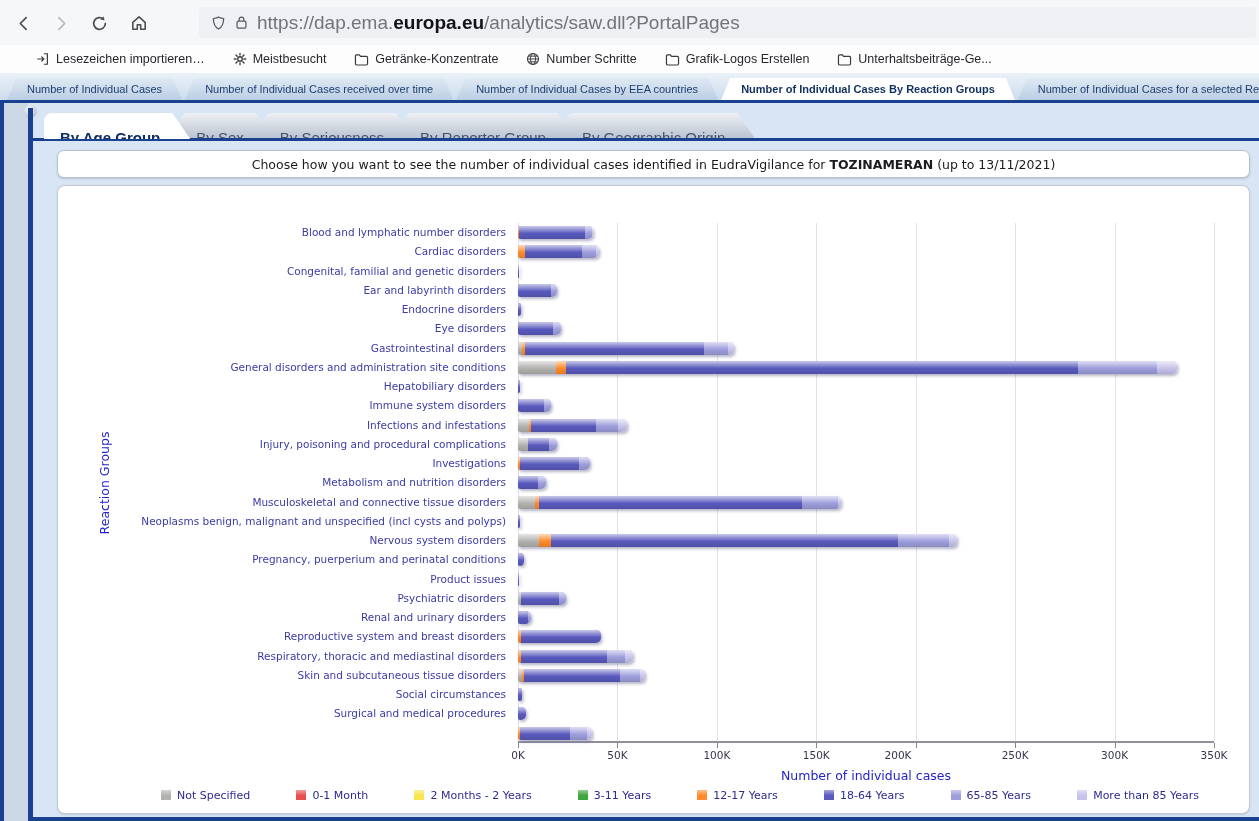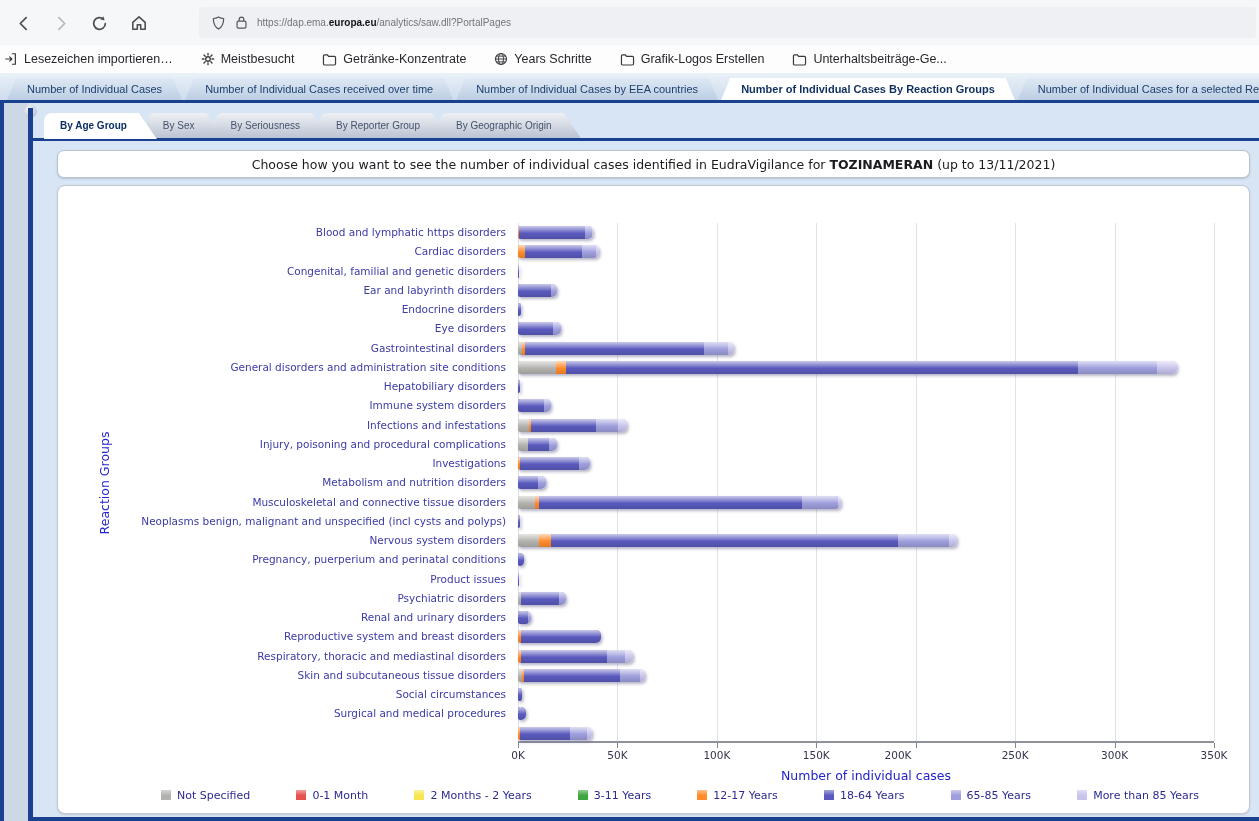--- a/index.html
+++ b/index.html
@@ -9,26 +9,26 @@
     background:#d8e5f4; font-family:"Liberation Sans", sans-serif;
   }
 
   
   #toolbar { position:absolute; top:0; left:0; width:100%; height:45px; background:#f6f7f9; }
   .navbtn { position:absolute; top:8px; width:30px; height:30px; display:flex; align-items:center; justify-content:center; border-radius:4px; }
   #urlbar {
     position:absolute; left:199px; top:7px; width:1057px; height:31px;
     background:#eff0f3; border-radius:4px; display:flex; align-items:center; padding:0 12px; gap:9px;
   }
-  #url-text { font-size:10px; color:#73737d; white-space:nowrap; overflow:hidden; }
+  #url-text { font-size:19px; color:#73737d; white-space:nowrap; overflow:hidden; }
   #url-text .host { color:#121216; font-weight:bold; }
 
   #bookmarksbar {
     position:absolute; top:45px; left:0; width:100%; height:28px; background:#fdfdfe;
-    display:flex; align-items:center; gap:28px; padding-left:4px;
+    display:flex; align-items:center; gap:28px; padding-left:36px;
     font-size:12.5px; color:#27272b;
   }
   .bm { display:flex; align-items:center; gap:6px; white-space:nowrap; }
 
   
   #tabstrip {
     position:absolute; top:73px; left:0; width:100%; height:27px;
     background:linear-gradient(#eaf1f8,#cddcee);
     display:flex; align-items:flex-end; padding-left:7px;
   }
@@ -46,22 +46,22 @@
   #edgebar   { position:absolute; left:0; top:0; width:4px; height:100%; background:#1a4190; }
   #gutter    { position:absolute; left:4px; top:0; width:24px; height:100%; background:#cdd8e6; }
   #vline     { position:absolute; left:28px; top:5px; width:5px; height:713px; background:#1a4190; }
   #knob      { position:absolute; left:24px; top:2px; width:13px; height:13px; border-radius:50%;
                background:radial-gradient(circle at 35% 30%, #f3f5f8, #aab4c2); }
   #bottomrule{ position:absolute; left:28px; bottom:0; width:1231px; height:4px; background:#1a4190; }
 
   
   #subtabs { position:absolute; left:44px; top:9px; height:27px; display:flex; align-items:flex-end; }
   .stab {
-    height:26px; line-height:26px; padding:0 30px 0 16px; margin-right:-10px;
-    font-size:10px; color:#46526c; white-space:nowrap;
+    height:26px; line-height:26px; padding:12px 30px 0 16px; margin-right:-10px;
+    font-size:15px; color:#46526c; white-space:nowrap;
     background:linear-gradient(#eef0f4,#b9c2d1);
     border-top-left-radius:8px;
     clip-path:polygon(0 0, calc(100% - 18px) 0, 100% 100%, 0 100%);
   }
   .stab.active { background:#ffffff; font-weight:bold; color:#0b2f66; position:relative; z-index:2; }
   #navyrule2 { position:absolute; left:33px; top:35px; width:1226px; height:3px; background:#1a4190; }
 
   
   #titlepanel {
     position:absolute; left:57px; top:47px; width:1193px; height:28px;
@@ -193,21 +193,21 @@
       <span>Getränke-Konzentrate</span>
     </span>
     <span class="bm">
       <span>
         <svg width="14" height="14" viewBox="0 0 16 16">
           <circle cx="8" cy="8" r="6.3" fill="none" stroke="#3a3a3e" stroke-width="1.3"></circle>
           <ellipse cx="8" cy="8" rx="2.8" ry="6.3" fill="none" stroke="#3a3a3e" stroke-width="1.1"></ellipse>
           <path d="M1.8 8h12.4M2.7 4.7h10.6M2.7 11.3h10.6" stroke="#3a3a3e" stroke-width="1.1" fill="none"></path>
         </svg>
       </span>
-      <span>Years Schritte</span>
+      <span>Number Schritte</span>
     </span>
     <span class="bm">
       <span>
         <svg width="15" height="13" viewBox="0 0 16 14">
           <path d="M1.5 3.2c0-.7.5-1.2 1.2-1.2h3l1.3 1.6h6.3c.7 0 1.2.5 1.2 1.2v6.9c0 .7-.5 1.2-1.2 1.2H2.7c-.7 0-1.2-.5-1.2-1.2z" fill="none" stroke="#3a3a3e" stroke-width="1.3"></path>
         </svg>
       </span>
       <span>Grafik-Logos Erstellen</span>
     </span>
     <span class="bm">
@@ -245,21 +245,21 @@
     </div>
   <div id="navyrule2"></div>
 
   <div id="titlepanel">
     <span><span>Choose how you want to see the number of individual cases identified in EudraVigilance for </span><b>TOZINAMERAN</b><span> (up to 13/11/2021)</span></span>
   </div>
 
   <div id="chartpanel">
     <div id="ytitle">Reaction Groups</div>
     <div id="cats">
-        <div class="cat" style="top: -1px;">Blood and lymphatic https disorders</div>
+        <div class="cat" style="top: -1px;">Blood and lymphatic number disorders</div>
         <div class="cat" style="top: 18.2593px;">Cardiac disorders</div>
         <div class="cat" style="top: 37.5185px; padding-left: 34px;">Congenital, familial and genetic disorders</div>
         <div class="cat" style="top: 56.7778px;">Ear and labyrinth disorders</div>
         <div class="cat" style="top: 76.037px;">Endocrine disorders</div>
         <div class="cat" style="top: 95.2963px;">Eye disorders</div>
         <div class="cat" style="top: 114.556px;">Gastrointestinal disorders</div>
         <div class="cat" style="top: 133.815px;">General disorders and administration site conditions</div>
         <div class="cat" style="top: 153.074px;">Hepatobiliary disorders</div>
         <div class="cat" style="top: 172.333px;">Immune system disorders</div>
         <div class="cat" style="top: 191.593px;">Infections and infestations</div>

